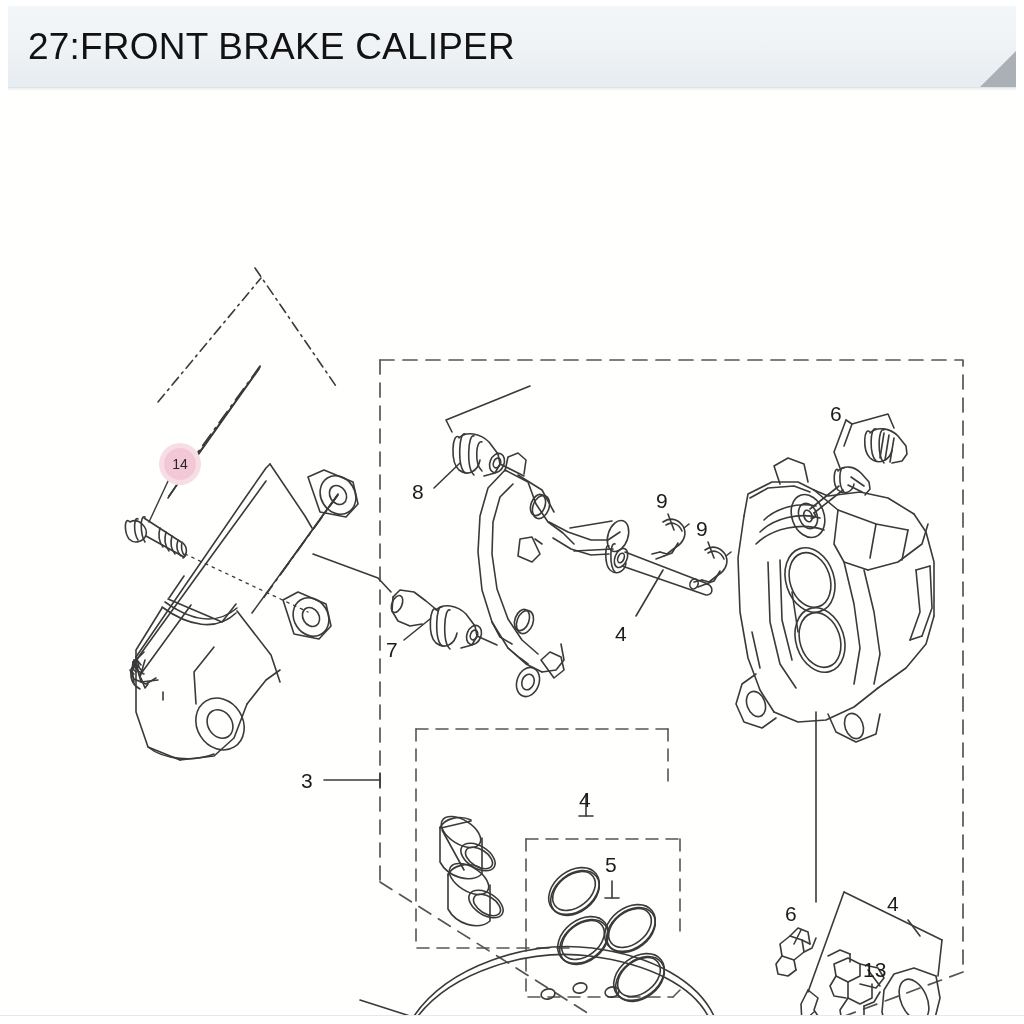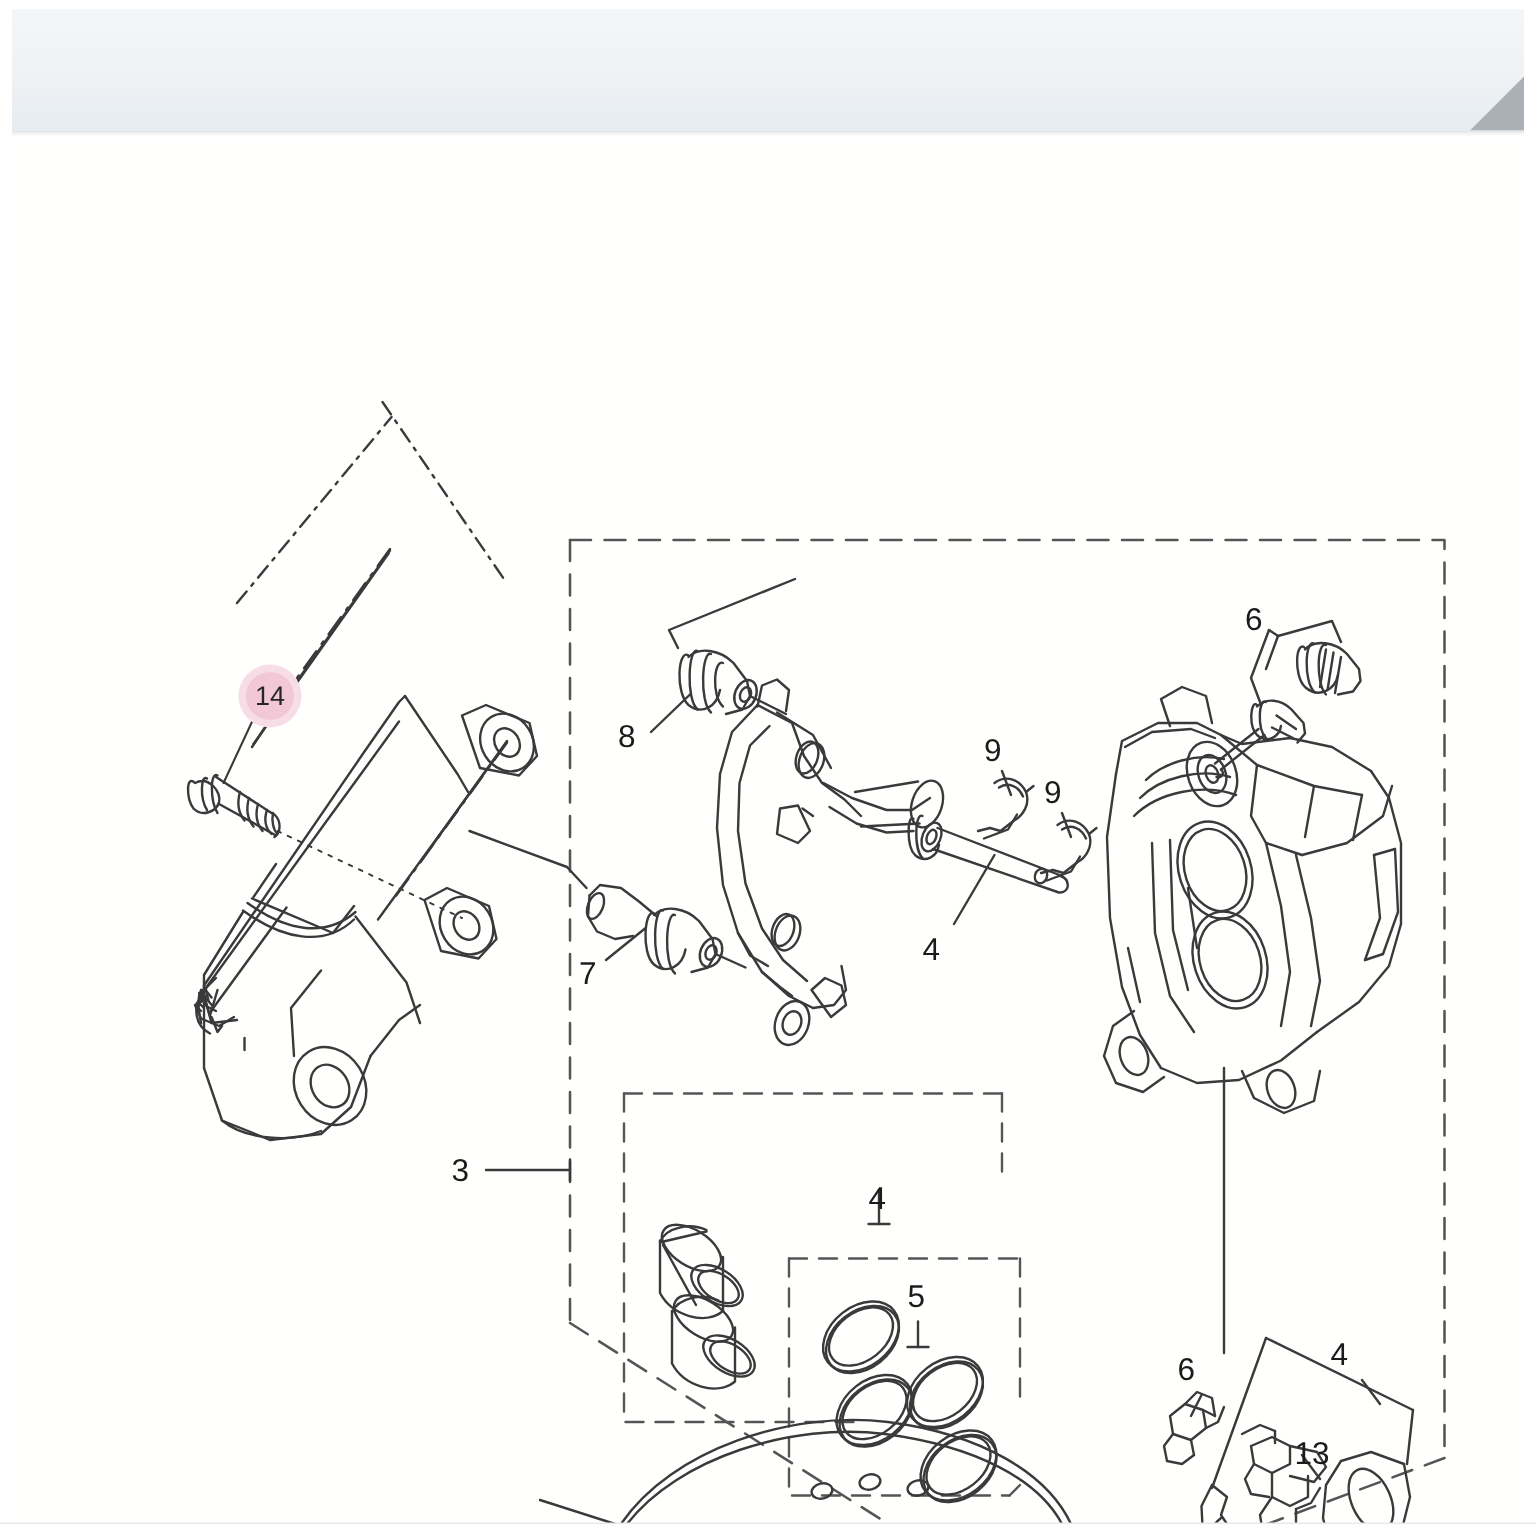--- a/index.html
+++ b/index.html
@@ -108,21 +108,21 @@
   .callout-highlight .inner {
     width: 32px;
     height: 32px;
     border-radius: 50%;
     background: #f2c8d6;
     display: flex;
     align-items: center;
     justify-content: center;
   }
   .callout-highlight .num {
-    font-size: 18px;
+    font-size: 14px;
     color: #262626;
     font-family: "Liberation Sans", sans-serif;
     line-height: 1;
   }
 
   
   .lbl {
     position: absolute;
     font-size: 21px;
     color: #1b1b1b;
@@ -131,20 +131,21 @@
     white-space: nowrap;
   }
 </style>
 </head>
 <body>
 
 <div id="app">
 
   <div class="header-wrap">
     <div class="header-bar">
+      <div class="header-title">27:FRONT BRAKE CALIPER</div>
       <div class="fold-corner"></div>
     </div>
     <div class="header-shadow"></div>
   </div>
 
   <div class="canvas">
 
     <svg width="1008" height="924" viewBox="0 0 1008 924">
       <g fill="none" stroke="#3a3a3a" stroke-width="1.6" stroke-linecap="round" stroke-linejoin="round">
 

